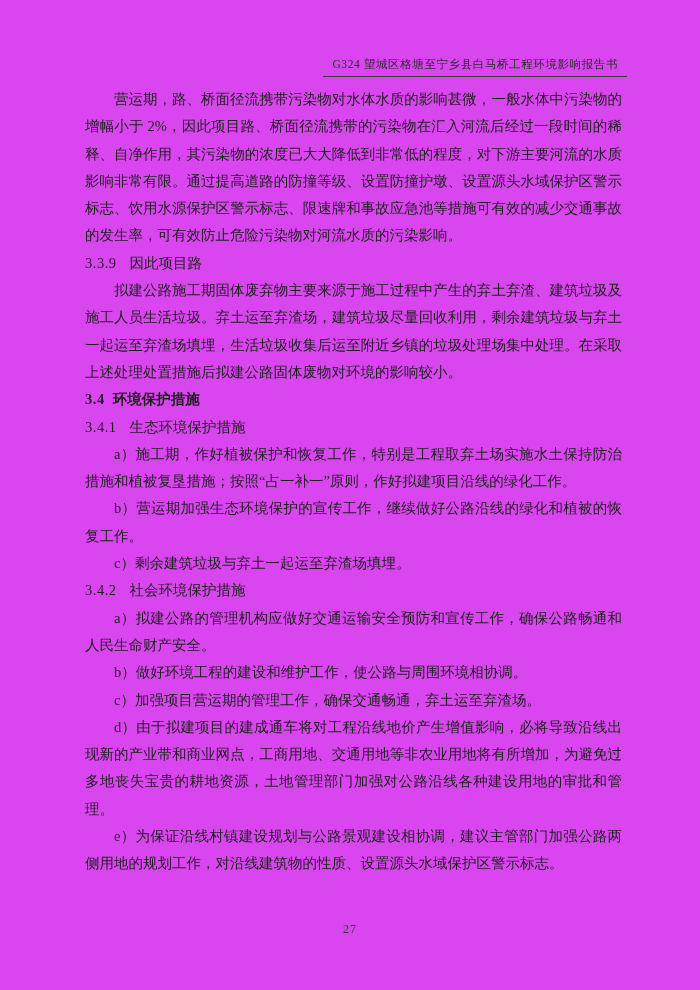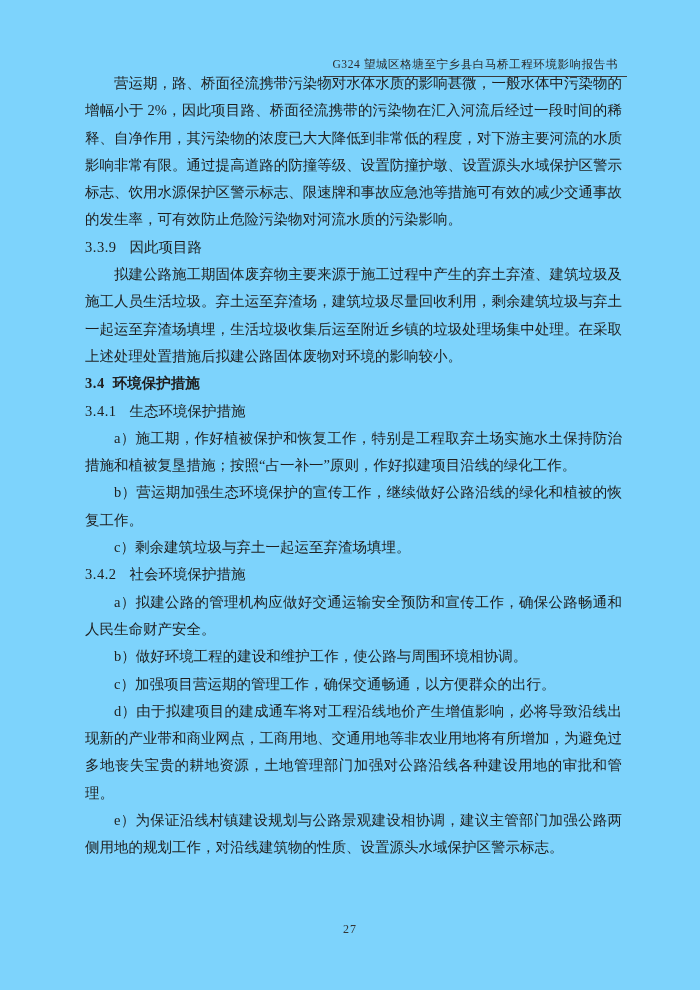--- a/index.html
+++ b/index.html
@@ -5,21 +5,21 @@
   html, body {
     margin: 0;
     padding: 0;
     background: #ffffff;
   }
   .page {
     position: relative;
     width: 700px;
     height: 990px;
     margin: 0 auto;
-    background: #7dd3fc;
+    background: #d946ef;
     font-family: "Liberation Serif", "DejaVu Serif", serif;
     color: #1f1f1f;
     overflow: hidden;
   }
   
   .running-header {
     position: absolute;
     top: 54px;
     left: 85px;
     right: 73px;
@@ -30,21 +30,21 @@
     font-size: 11.5px;
     letter-spacing: 0.6px;
     color: #2b2b2b;
     padding: 0 9px 4px 9px;
     border-bottom: 1.5px solid #3a3a3a;
     white-space: nowrap;
   }
   
   .doc-body {
     position: absolute;
-    top: 70px;
+    top: 86px;
     left: 85px;
     width: 537px;
     font-size: 14.5px;
     line-height: 27.3px;
     text-align: justify;
     text-justify: inter-ideograph;
   }
   .para {
     margin: 0;
     text-indent: 2em;
@@ -110,21 +110,21 @@
     <p class="para">a）施工期，作好植被保护和恢复工作，特别是工程取弃土场实施水土保持防治措施和植被复垦措施；按照“占一补一”原则，作好拟建项目沿线的绿化工作。</p>
     <p class="para">b）营运期加强生态环境保护的宣传工作，继续做好公路沿线的绿化和植被的恢复工作。</p>
     <p class="para">c）剩余建筑垃圾与弃土一起运至弃渣场填埋。</p>
 
     <h3 class="heading">
       <span class="h-num">3.4.2</span><span>社会环境保护措施</span>
     </h3>
 
     <p class="para">a）拟建公路的管理机构应做好交通运输安全预防和宣传工作，确保公路畅通和人民生命财产安全。</p>
     <p class="para">b）做好环境工程的建设和维护工作，使公路与周围环境相协调。</p>
-    <p class="para">c）加强项目营运期的管理工作，确保交通畅通，以方便群众的出行。</p>
+    <p class="para">c）加强项目营运期的管理工作，确保交通畅通，弃土运至弃渣场。</p>
     <p class="para">d）由于拟建项目的建成通车将对工程沿线地价产生增值影响，必将导致沿线出现新的产业带和商业网点，工商用地、交通用地等非农业用地将有所增加，为避免过多地丧失宝贵的耕地资源，土地管理部门加强对公路沿线各种建设用地的审批和管理。</p>
     <p class="para">e）为保证沿线村镇建设规划与公路景观建设相协调，建议主管部门加强公路两侧用地的规划工作，对沿线建筑物的性质、设置源头水域保护区警示标志。</p>
 
   </div>
 
   <div class="page-footer">
     <span>27</span>
   </div>
 
 </div>

